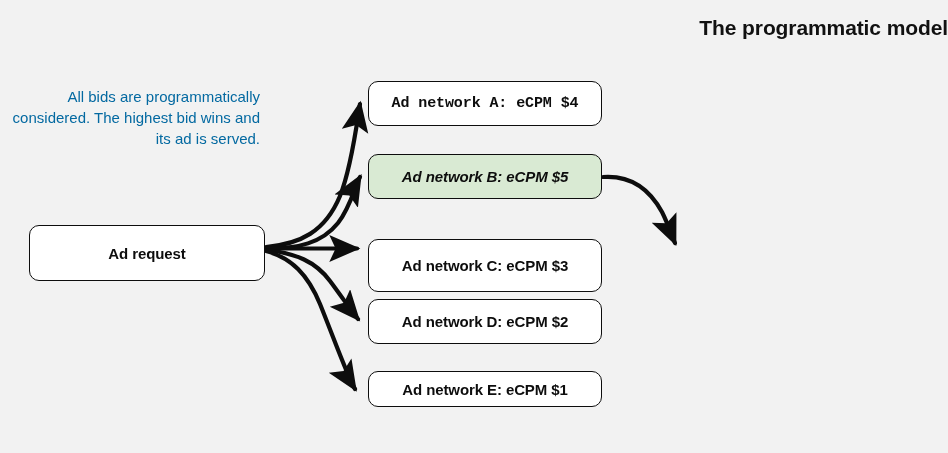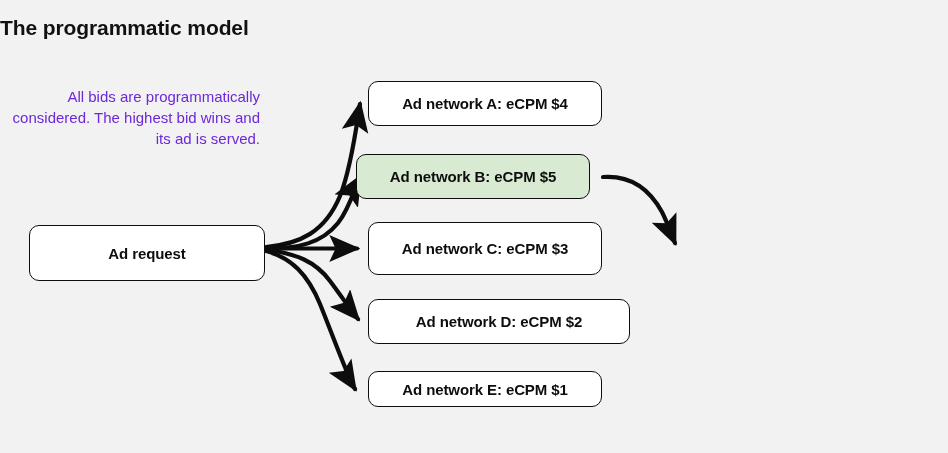--- a/index.html
+++ b/index.html
@@ -26,57 +26,57 @@
     top: 0;
     width: 948px;
     height: 453px;
     pointer-events: none;
   }
   .title {
     position: absolute;
     left: 0;
     top: 16px;
     width: 948px;
-    text-align: left;
+    text-align: right;
     font-size: 21px;
     font-weight: bold;
     letter-spacing: -0.1px;
     color: #111111;
   }
   .desc {
     position: absolute;
     left: 8px;
     top: 86px;
     width: 252px;
     text-align: right;
     font-size: 15px;
     line-height: 21px;
-    color: #6d28d9;
+    color: #0369a1;
   }
   .node {
     position: absolute;
     box-sizing: border-box;
     border: 1.7px solid #0d0d0d;
     border-radius: 10px;
     display: flex;
     align-items: center;
     justify-content: center;
     font-size: 15px;
     font-weight: bold;
     color: #0d0d0d;
     background: #ffffff;
     letter-spacing: -0.1px;
   }
   .node.green { background: #d9ead3; }
 
   #node-request { left: 29px;  top: 225px; width: 236px; height: 56px; }
-  #node-a       { left: 368px; top: 81px;  width: 234px; height: 45px; }
-  #node-b       { left: 356px; top: 154px; width: 234px; height: 45px; }
-  #node-c       { left: 368px; top: 222px; width: 234px; height: 53px; }
-  #node-d       { left: 368px; top: 299px; width: 262px; height: 45px; }
+  #node-a       { left: 368px; top: 81px;  width: 234px; height: 45px; font-family: Liberation Mono, monospace; }
+  #node-b       { left: 368px; top: 154px; width: 234px; height: 45px; font-style: italic; }
+  #node-c       { left: 368px; top: 239px; width: 234px; height: 53px; }
+  #node-d       { left: 368px; top: 299px; width: 234px; height: 45px; }
   #node-e       { left: 368px; top: 371px; width: 234px; height: 36px; }
   #node-winning { left: 682px; top: 226px; width: 234px; height: 45px; }
 </style>
 </head>
 <body>
 
 <div id="canvas">
 
   <svg id="edges" viewBox="0 0 948 453" width="948" height="453">
     <defs>

